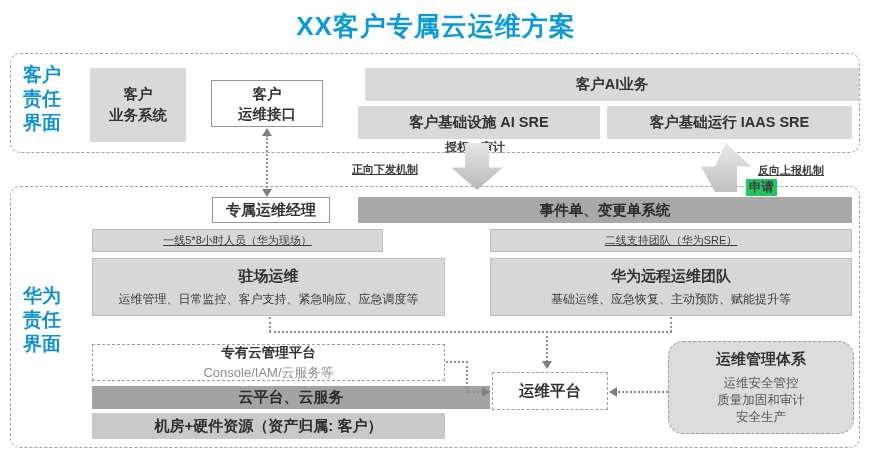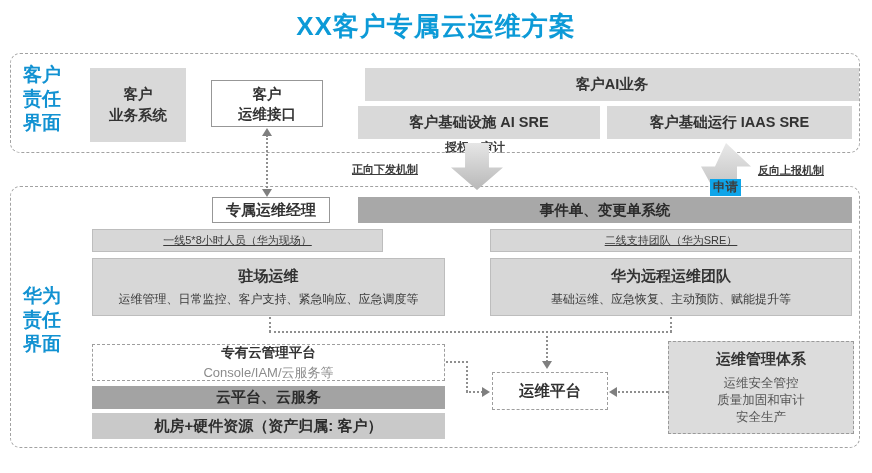--- a/index.html
+++ b/index.html
@@ -44,21 +44,21 @@
   .tri-left{border-top:5px solid transparent;border-bottom:5px solid transparent;border-right:8px solid #7f7f7f;}
   .block-arrow-down{
     clip-path:polygon(27% 0,73% 0,73% 52%,100% 52%,50% 100%,0 52%,27% 52%);
     background:linear-gradient(180deg,#e6e6e6,#b8b8b8);
   }
   .block-arrow-up{
     clip-path:polygon(50% 0,100% 48%,72% 48%,72% 100%,28% 100%,0 48%,28% 48%);
     background:linear-gradient(180deg,#e9e9e9,#c0c0c0);
   }
   .flow-label{font-weight:bold;color:#3d3d3d;white-space:nowrap;}
-  .onwhite{background:#0ea5e9;padding:0 3px;z-index:6;}
+  .onwhite{background:#22c55e;padding:0 3px;z-index:6;margin-left:36px;}
   .z5{z-index:5;}
 </style>
 </head>
 <body>
 
 <div class="stage">
 
   <div class="abs title">XX客户专属云运维方案</div>
 
   <div class="abs container" style="left:10px;top:53px;width:850px;height:100px;"></div>
@@ -131,32 +131,32 @@
   <div class="abs dot-v" style="left:670px;top:317px;height:15px;"></div>
   <div class="abs dot-h" style="left:269px;top:331px;width:403px;"></div>
   <div class="abs dot-v" style="left:546px;top:331px;height:31px;"></div>
   <div class="abs tri tri-down" style="left:542px;top:361px;"></div>
 
   <div class="abs box dashed-box" style="left:92px;top:344px;width:353px;height:37px;">
     <div class="b" style="font-size:13.5px;">专有云管理平台</div>
     <div class="subgray">Console/IAM/云服务等</div>
   </div>
 
-  <div class="abs box cloudgray b fs14" style="left:92px;top:386px;width:353px;height:23px;">云平台、云服务</div>
+  <div class="abs box cloudgray b fs14" style="left:92px;top:386px;width:398px;height:23px;">云平台、云服务</div>
 
   <div class="abs box midgray b fs14" style="left:92px;top:413px;width:353px;height:26px;">机房+硬件资源（资产归属: 客户）</div>
 
   <div class="abs box dashed-box b fs155" style="left:492px;top:372px;width:116px;height:38px;">运维平台</div>
 
   <div class="abs dot-h" style="left:446px;top:361px;width:22px;"></div>
   <div class="abs dot-v" style="left:466px;top:361px;height:31px;"></div>
   <div class="abs dot-h" style="left:466px;top:391px;width:17px;"></div>
   <div class="abs tri tri-right" style="left:482px;top:387px;"></div>
 
-  <div class="abs box dashed-fill" style="left:668px;top:341px;width:186px;height:93px;">
+  <div class="abs box dashed-fill" style="left:668px;top:341px;width:186px;height:93px;border-radius:15px;">
     <div class="b fs14" style="margin-bottom:6px;">运维管理体系</div>
     <div class="fs125" style="color:#555;line-height:17px;">运维安全管控</div>
     <div class="fs125" style="color:#555;line-height:17px;">质量加固和审计</div>
     <div class="fs125" style="color:#555;line-height:17px;">安全生产</div>
   </div>
 
   <div class="abs dot-h" style="left:618px;top:391px;width:50px;"></div>
   <div class="abs tri tri-left" style="left:609px;top:387px;"></div>
 
 </div>

